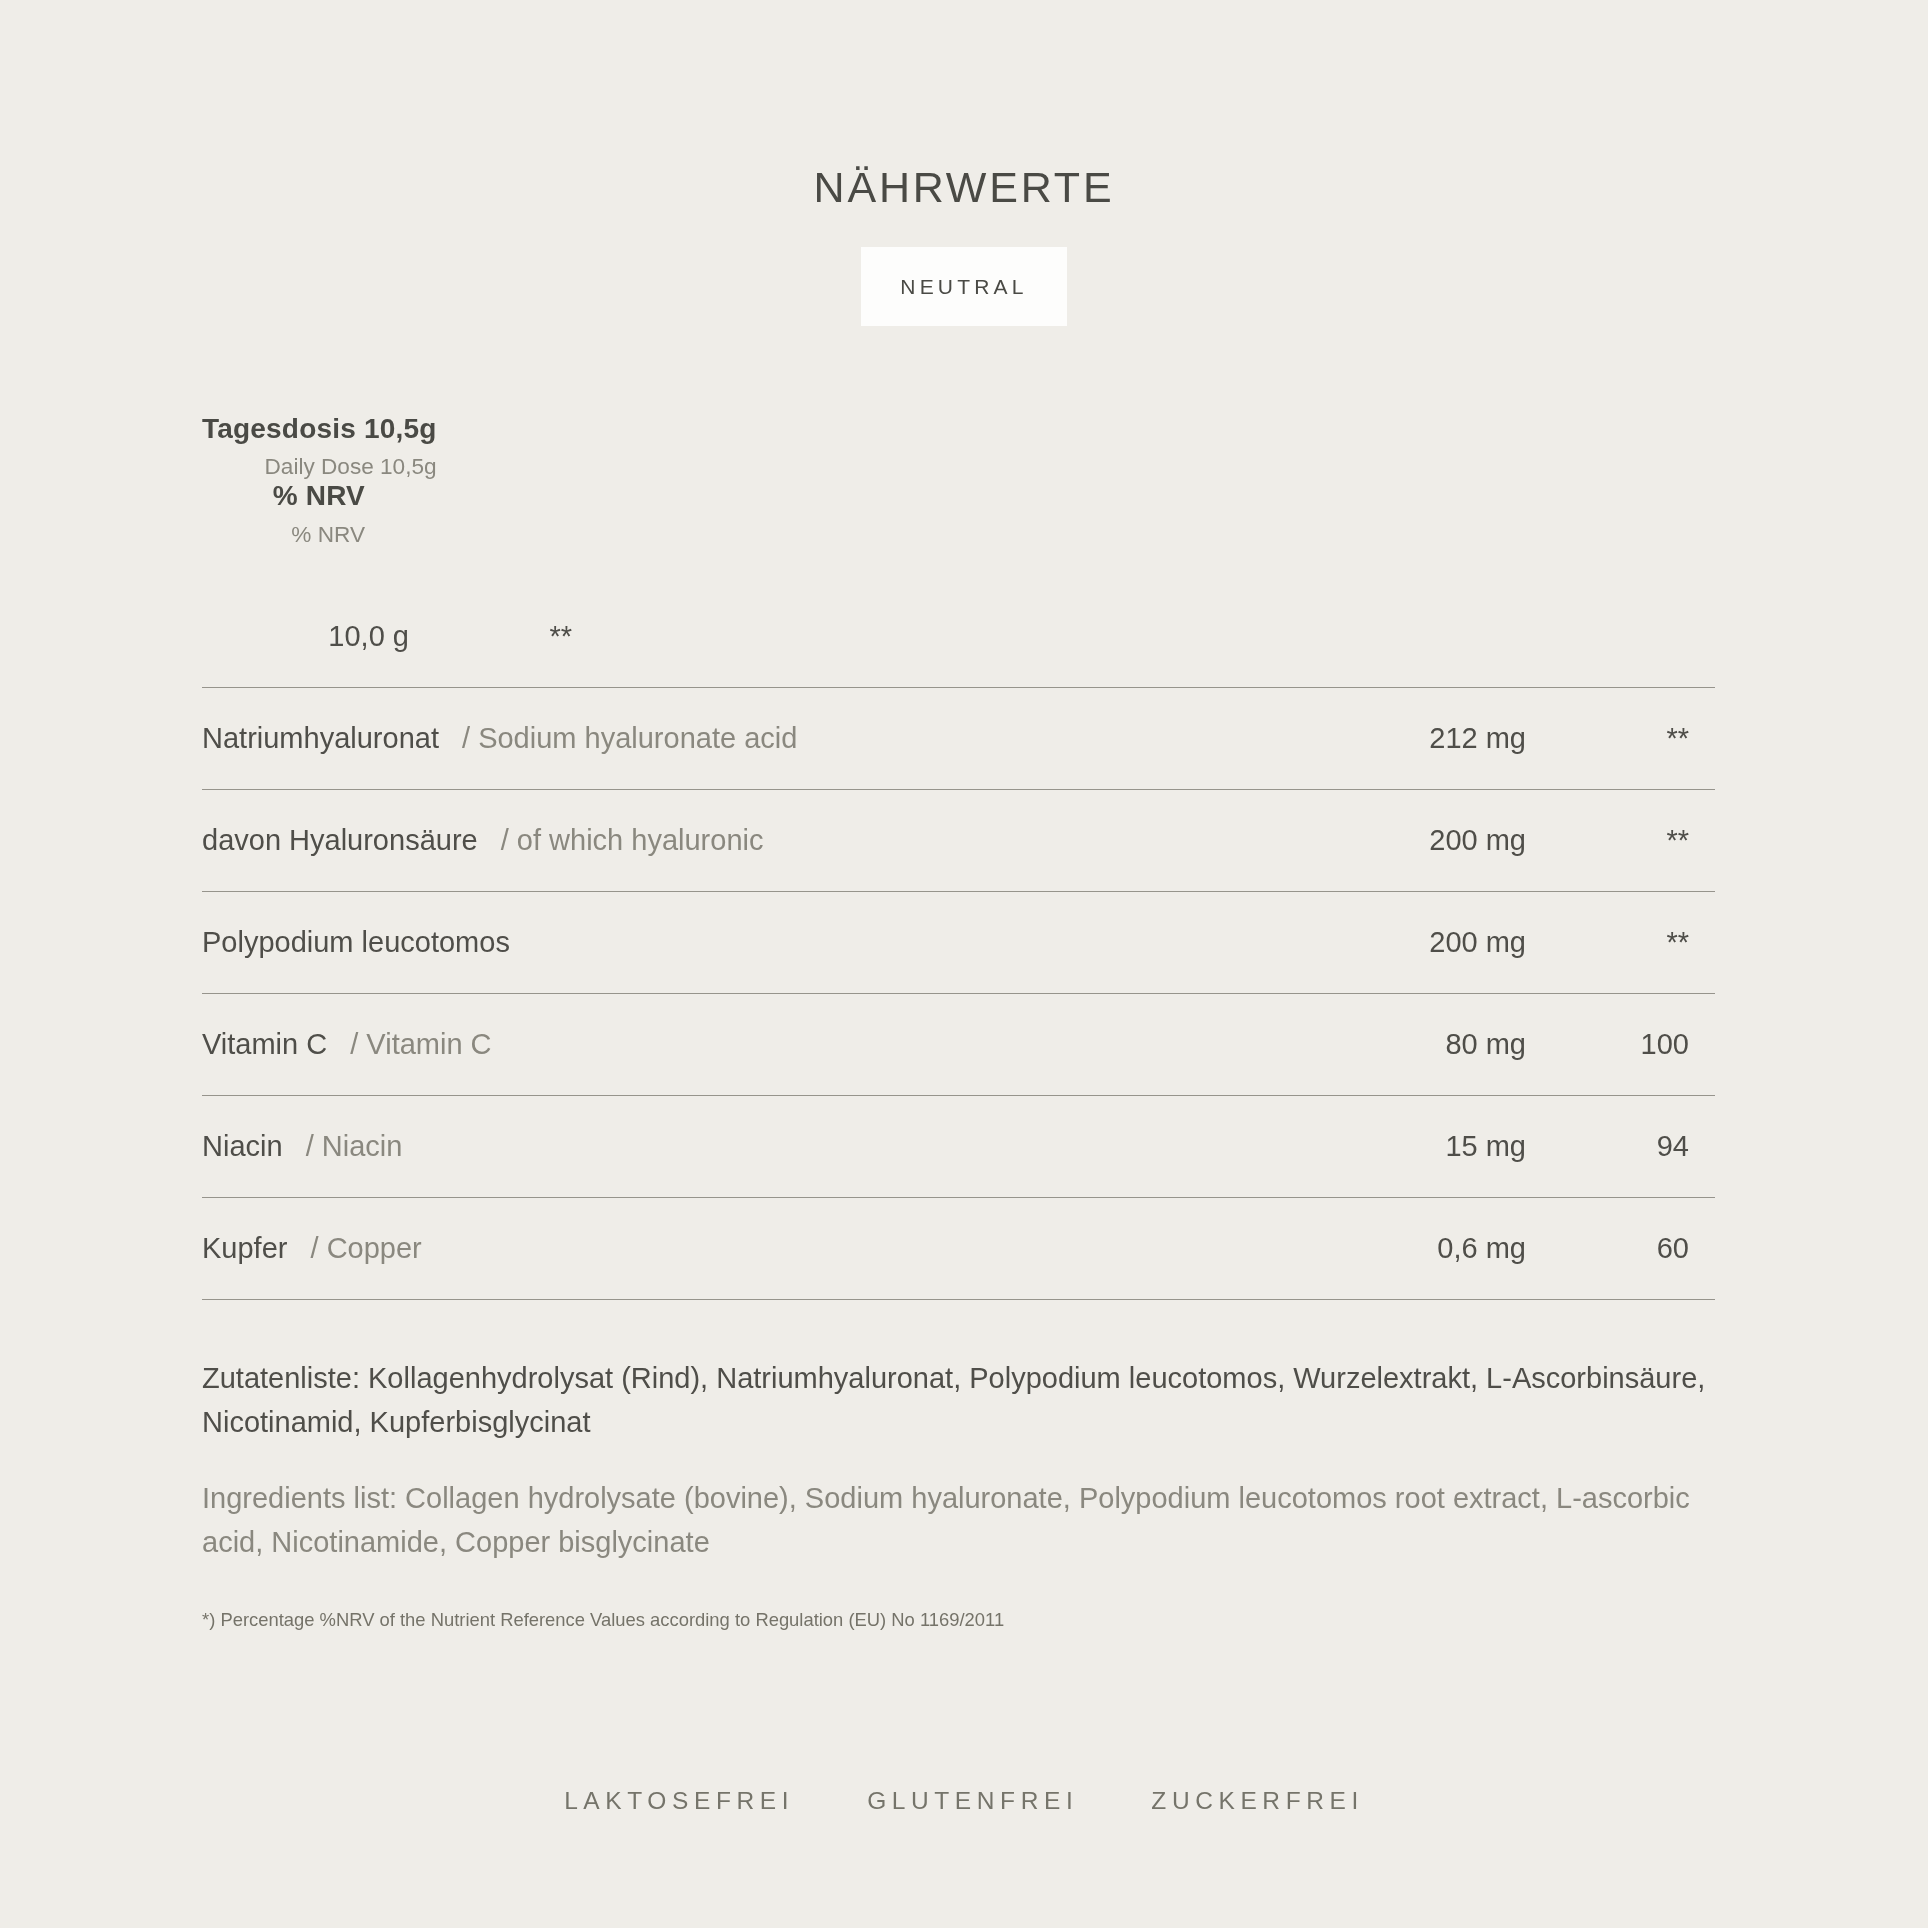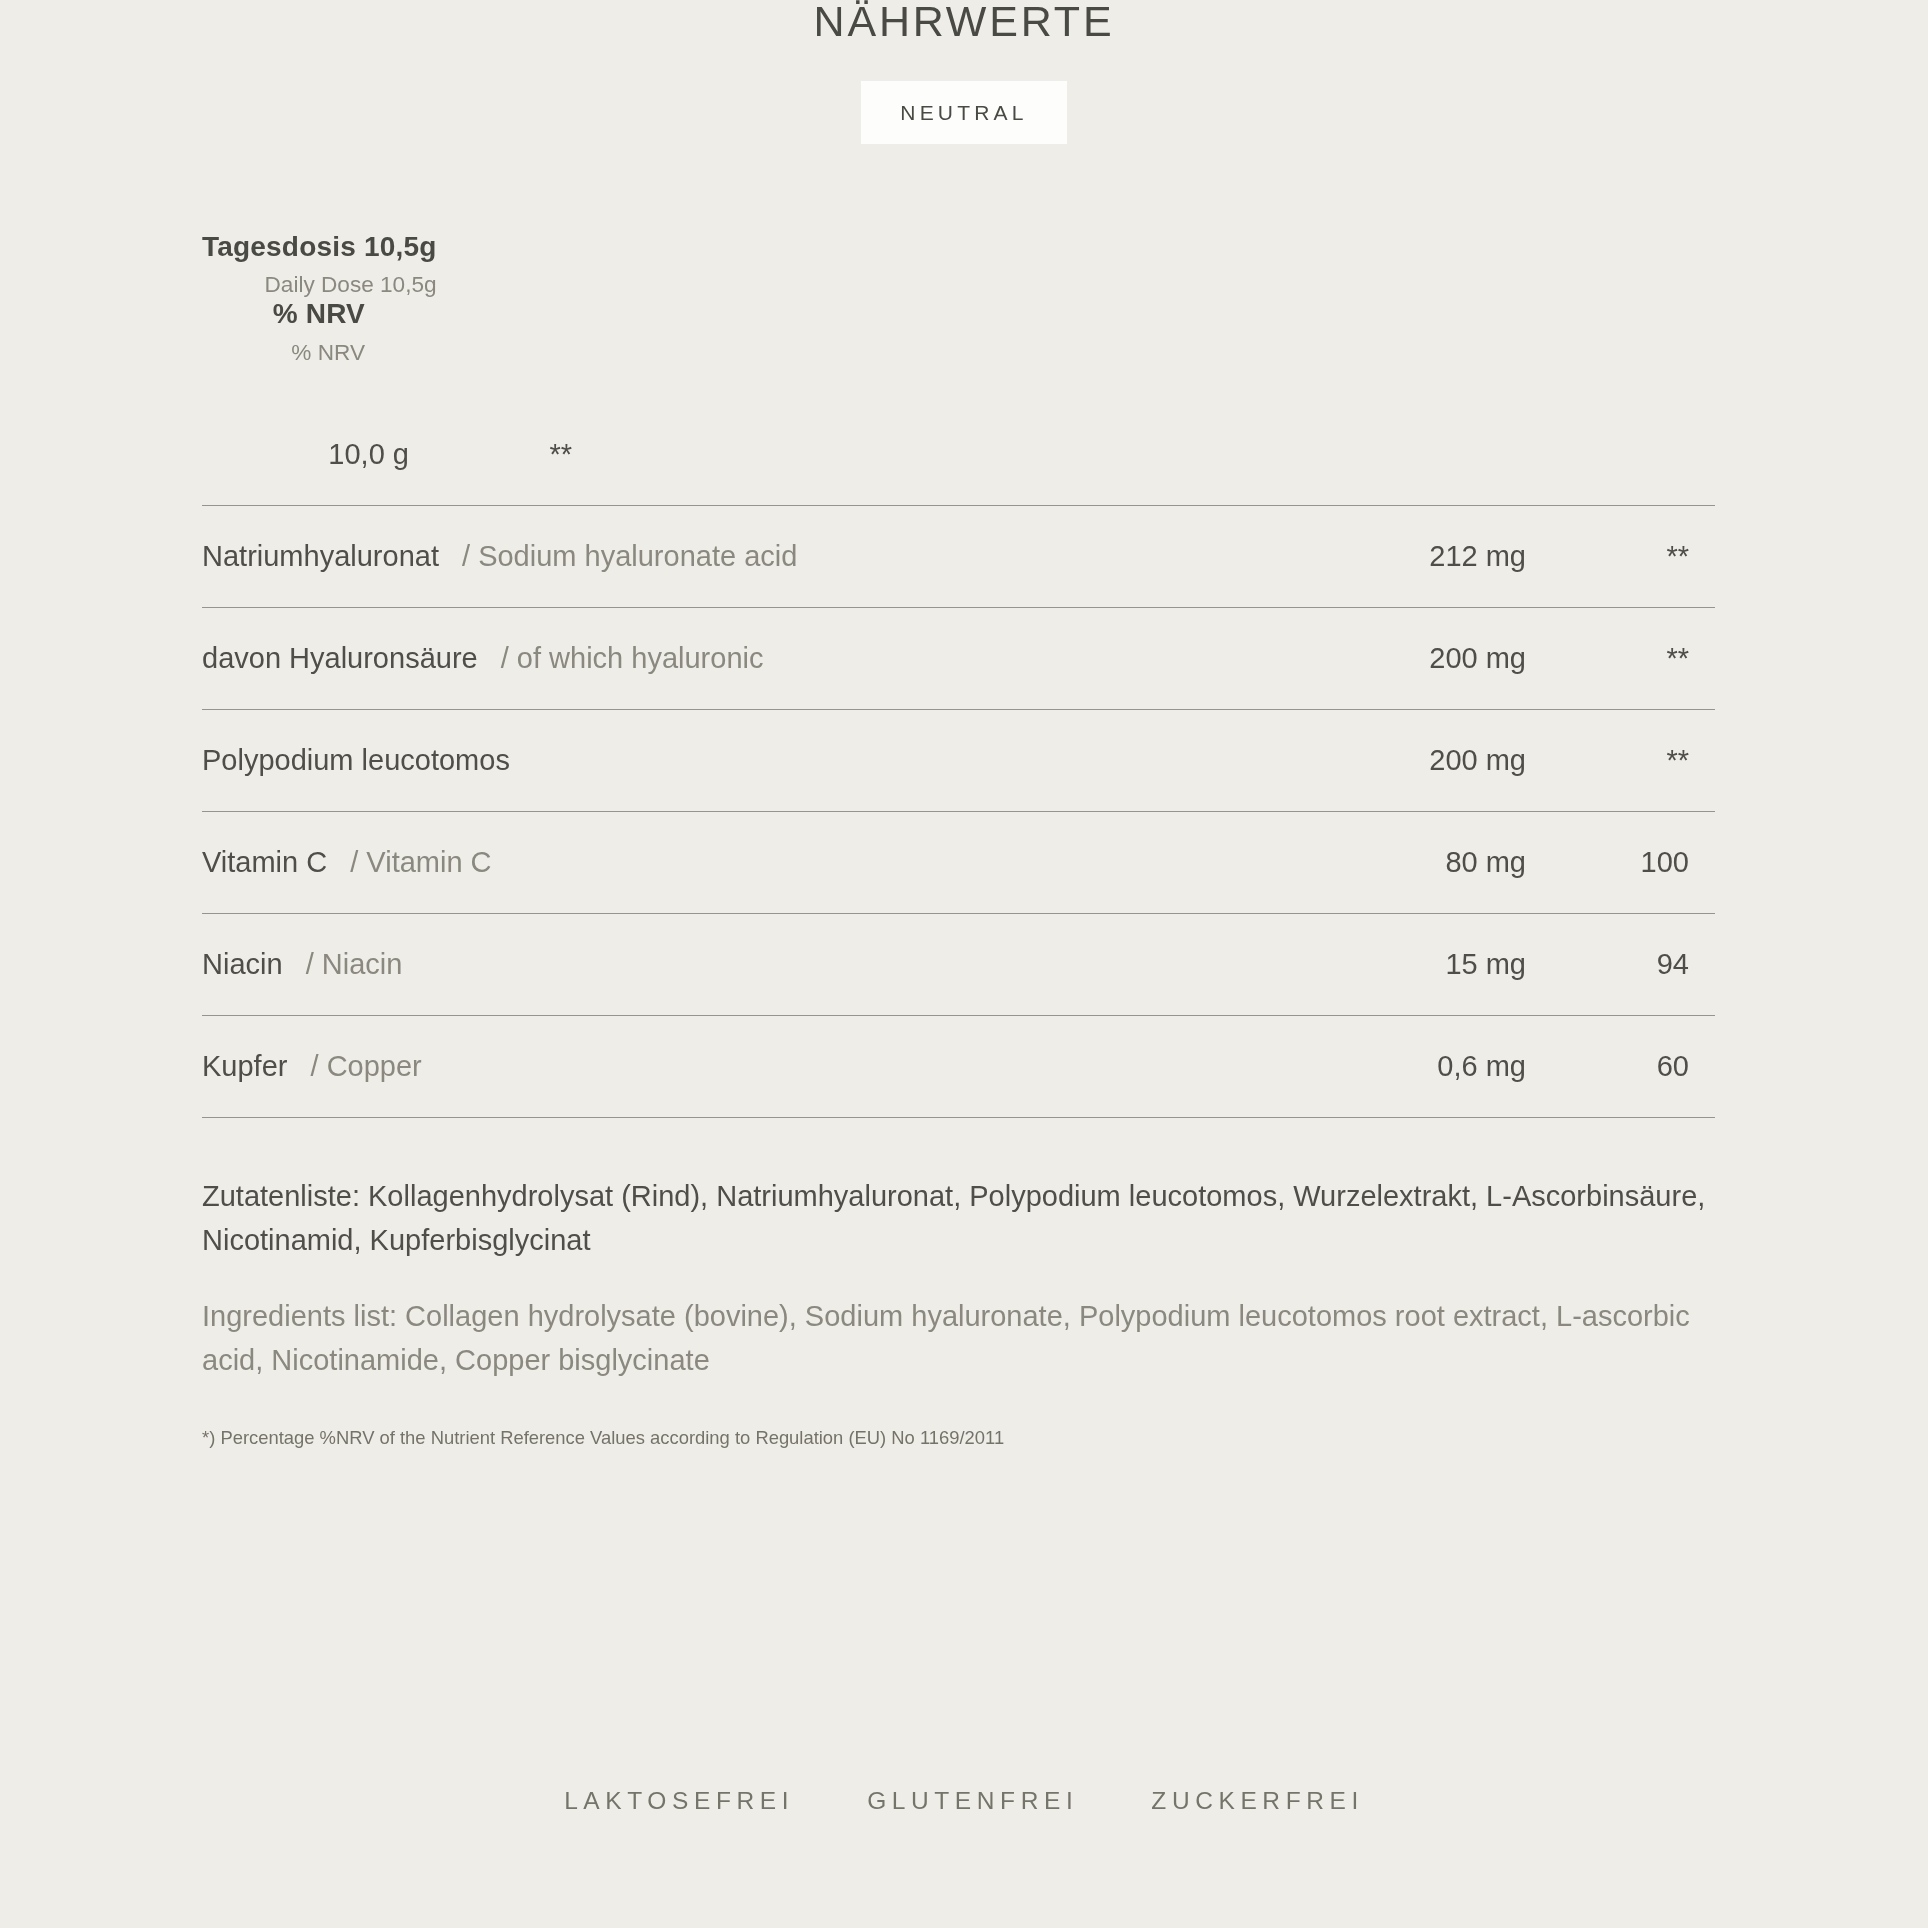--- a/index.html
+++ b/index.html
@@ -6,32 +6,33 @@
   .canvas{
     position:relative;
     width:1928px;height:1928px;
     background:#EFEDE8;
     font-family:"Liberation Sans",sans-serif;
     color:#4A4A45;
     overflow:hidden;
   }
   .title{
     margin:0;
+    padding-top:166px;
     text-align:center;
     font-size:43px;
     font-weight:400;
     letter-spacing:2.8px;
     line-height:1;
     color:#4A4A45;
   }
   .badge-wrap{display:flex;justify-content:center;margin-top:38px;}
   .badge{
     background:#FDFDFC;
     height:63px;
-    padding:0 39px;
+    padding:8px 39px;
     display:flex;align-items:center;justify-content:center;
     font-size:21px;
     letter-spacing:4.2px;
     color:#4A4A45;
   }
   .content{margin:0 213px 0 202px;}
   .thead{display:flex;margin-top:87px;align-items:flex-start;flex-direction:column;}
   .thead .spacer{flex:1;}
   .col-dose{text-align:right;}
   .col-nrv{width:189px;box-sizing:border-box;text-align:right;padding-right:26px;}

